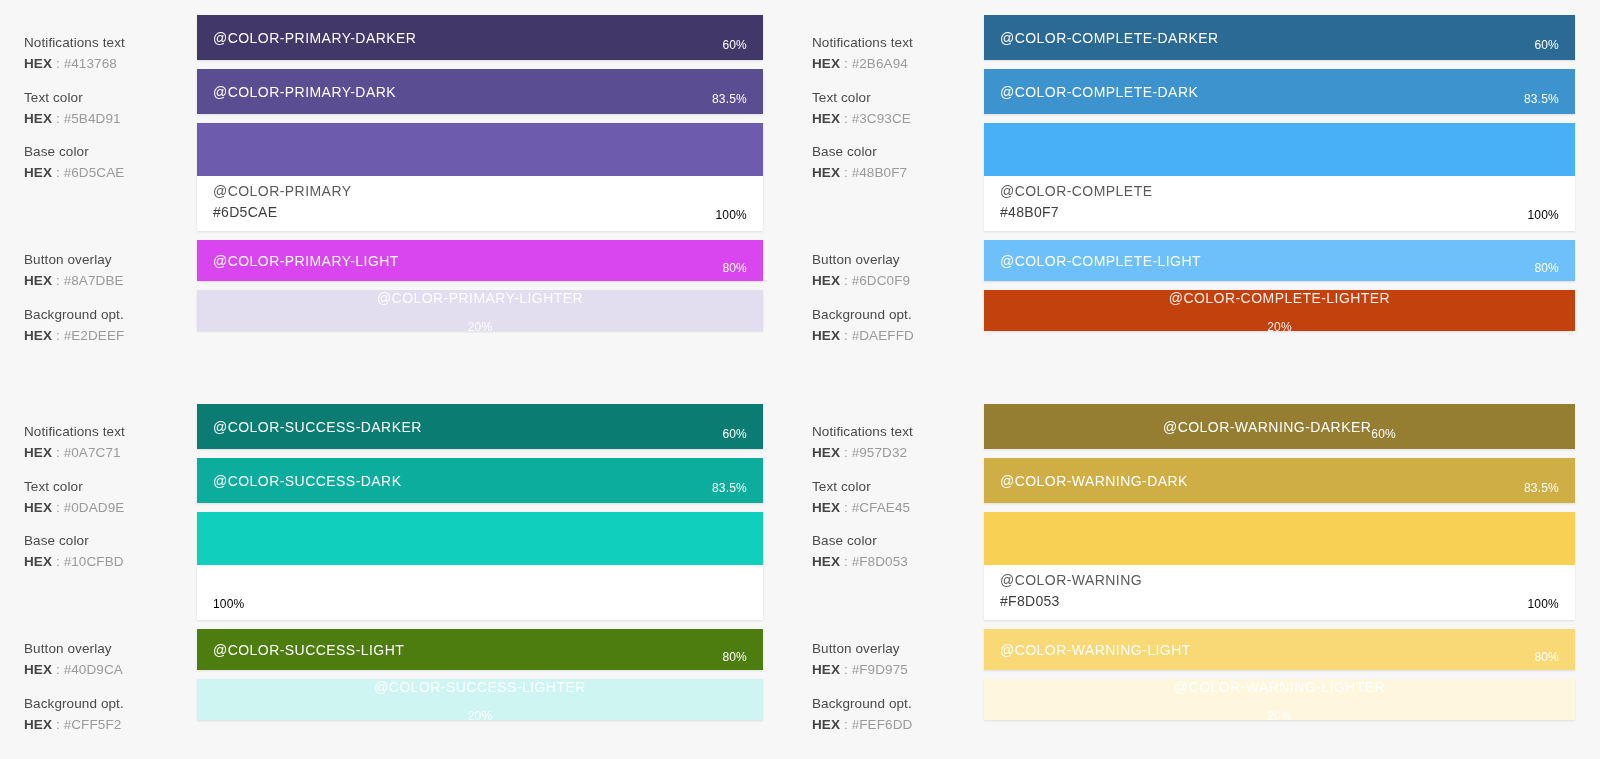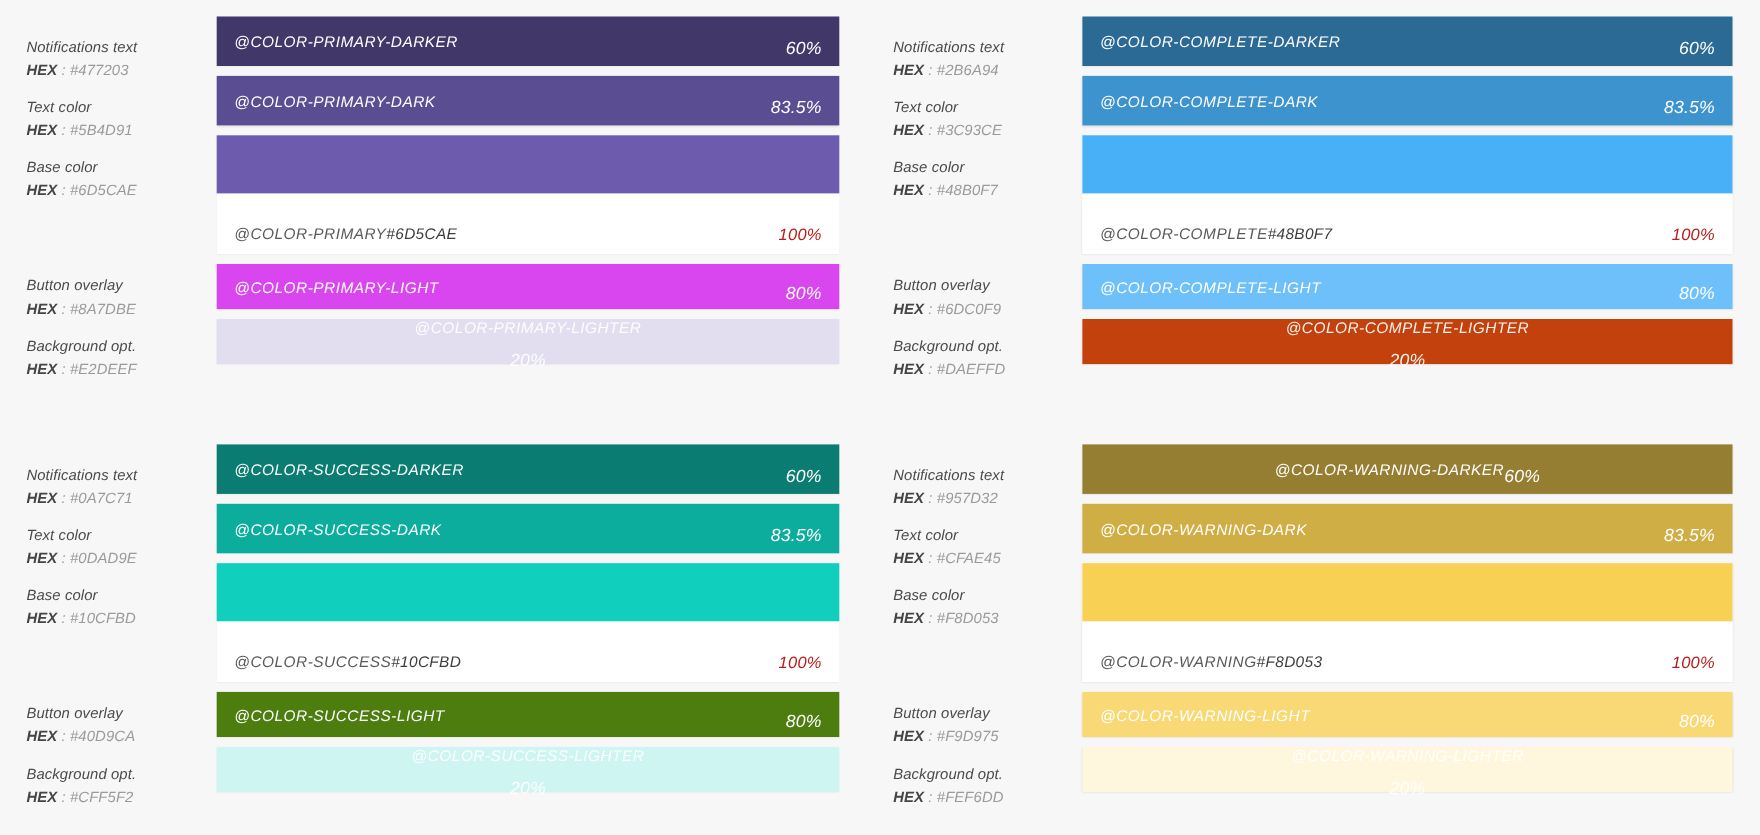--- a/index.html
+++ b/index.html
@@ -13,21 +13,20 @@
     background: #f7f7f7;
     font-family: "Liberation Sans", sans-serif;
   }
 
   .page {
     position: relative;
     width: 1600px;
     height: 750px;
     background: #f7f7f7;
     overflow: hidden;
-    font-style: italic;
   }
 
   
   .palette-grid {
     position: absolute;
     left: 0;
     top: 0;
     width: 1600px;
     display: grid;
     grid-template-columns: 788px 812px;
@@ -96,21 +95,21 @@
     font-size: 14px;
     letter-spacing: 0.45px;
     box-shadow: 0 1px 2px rgba(0,0,0,0.10);
   }
 
   .swatch-name {
     white-space: nowrap;
   }
   .swatch-pct {
     white-space: nowrap;
-    font-size: 16px;
+    font-size: 12px;
     letter-spacing: 0.2px;
     margin-top: 14px;
   }
 
   .swatch-row.r-darker  { height: 45px; }
   .swatch-row.r-dark    { height: 45px; margin-top: 9px; }
 
   
   .base-wrap {
     margin-top: 9px;
@@ -124,38 +123,38 @@
     width: 100%;
     height: 55px;
     background: #ffffff;
     display: flex;
     align-items: flex-end;
     justify-content: space-between;
     padding: 0 16px 9px 16px;
   }
   .base-card-left {
     display: flex;
-    flex-direction: row;
+    flex-direction: column;
     line-height: 1.45;
   }
   .base-card-name {
     font-size: 14px;
     color: #5a5a5a;
     letter-spacing: 0.45px;
     white-space: nowrap;
   }
   .base-card-hex {
     font-size: 14px;
     color: #3d3d3d;
     letter-spacing: 0.3px;
     white-space: nowrap;
   }
   .base-card-pct {
-    font-size: 15px;
-    color: #b91c1c;
+    font-size: 12px;
+    color: #000000;
     letter-spacing: 0.2px;
   }
 
   .swatch-row.r-light   { height: 41px; margin-top: 9px; }
   .swatch-row.r-lighter { height: 41px; margin-top: 9px; flex-direction: column; }
 
   
   .swatch-row.r-lighter .swatch-name,
   .swatch-row.r-lighter .swatch-pct {
     color: rgba(255,255,255,0.92);
@@ -163,21 +162,21 @@
 </style>
 </head>
 <body>
 
 <div class="page">
   <div class="palette-grid" id="palette-grid">
       <div class="palette-block">
         <div class="label-col">
           <div class="label-item" style="top: 18px;">
             <span class="label-title">Notifications text</span>
-            <span class="label-hex"><span class="hexkey">HEX</span><span> : </span><span>#477203</span></span>
+            <span class="label-hex"><span class="hexkey">HEX</span><span> : </span><span>#413768</span></span>
           </div>
           <div class="label-item" style="top: 73px;">
             <span class="label-title">Text color</span>
             <span class="label-hex"><span class="hexkey">HEX</span><span> : </span><span>#5B4D91</span></span>
           </div>
           <div class="label-item" style="top: 127px;">
             <span class="label-title">Base color</span>
             <span class="label-hex"><span class="hexkey">HEX</span><span> : </span><span>#6D5CAE</span></span>
           </div>
           <div class="label-item" style="top: 235px;">
@@ -298,24 +297,20 @@
             <span class="swatch-name">@COLOR-SUCCESS-DARKER</span>
             <span class="swatch-pct">60%</span>
           </div>
           <div class="swatch-row r-dark" style="background: rgb(13, 173, 158); text-align: center;">
             <span class="swatch-name">@COLOR-SUCCESS-DARK</span>
             <span class="swatch-pct">83.5%</span>
           </div>
           <div class="base-wrap">
             <div class="base-bar" style="background: rgb(16, 207, 189);"></div>
             <div class="base-card">
-              <div class="base-card-left">
-                <span class="base-card-name">@COLOR-SUCCESS</span>
-                <span class="base-card-hex">#10CFBD</span>
-              </div>
               <span class="base-card-pct">100%</span>
             </div>
           </div>
           <div class="swatch-row r-light" style="background: #4d7c0f; gap: 40px;">
             <span class="swatch-name">@COLOR-SUCCESS-LIGHT</span>
             <span class="swatch-pct">80%</span>
           </div>
           <div class="swatch-row r-lighter" style="background: rgb(207, 245, 242);">
             <span class="swatch-name">@COLOR-SUCCESS-LIGHTER</span>
             <span class="swatch-pct">20%</span>

